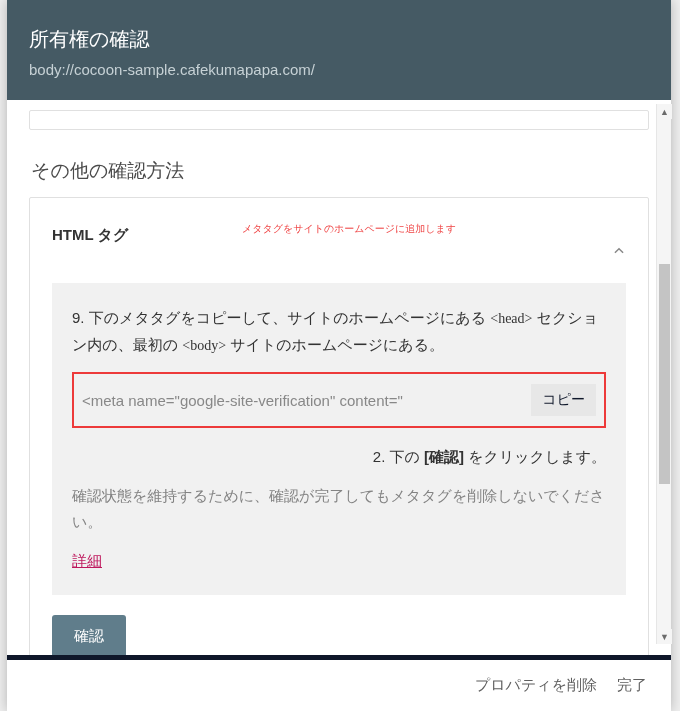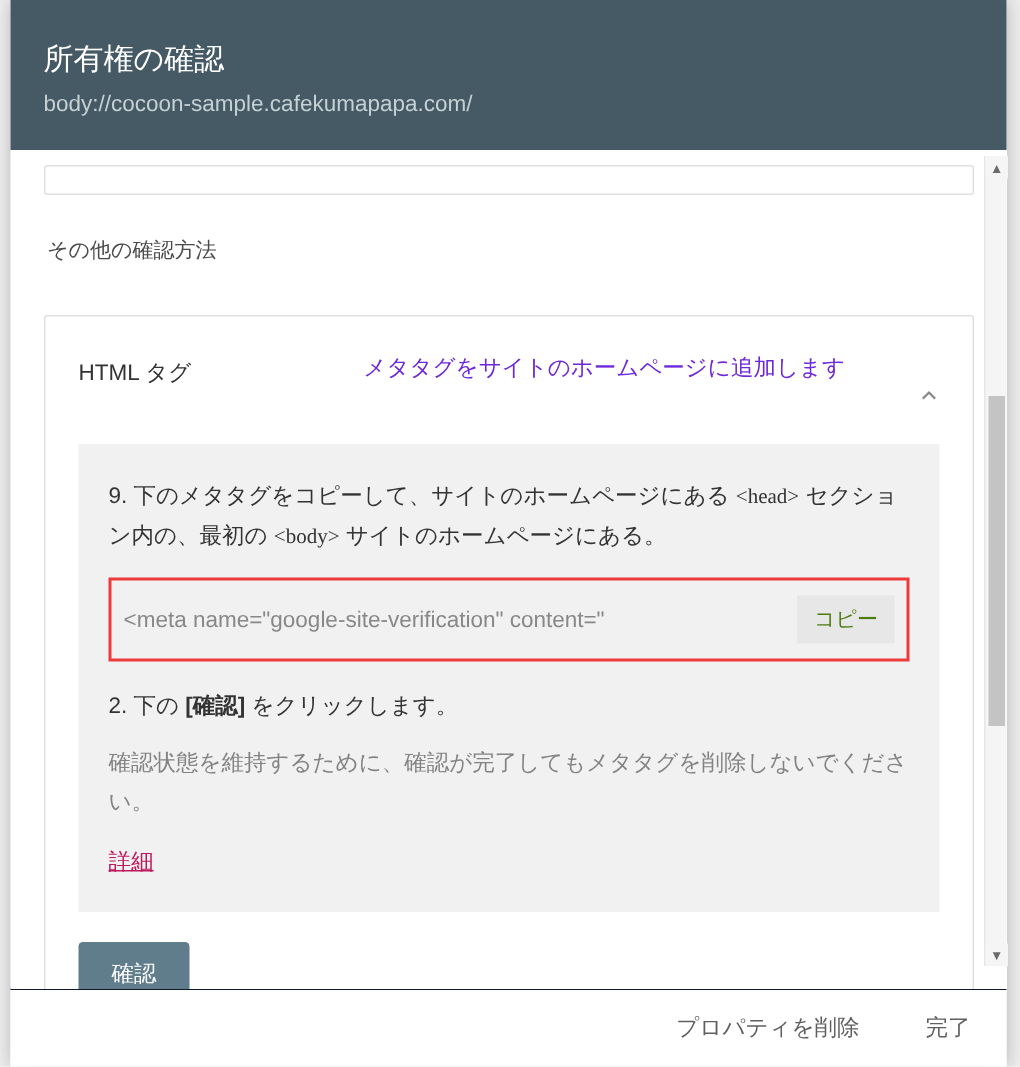--- a/index.html
+++ b/index.html
@@ -43,45 +43,46 @@
       padding: 10px 22px 4px 22px;
       position: relative;
     }
     .section-empty {
       border: 1px solid #e0e0e0;
       height: 20px;
       margin-bottom: 28px;
       border-radius: 2px;
     }
     .section-label {
-      font-size: 14px;
+      font-size: 19px;
       color: #4a4a4a;
-      margin-bottom: 34px;
+      margin-bottom: 13px;
       padding-left: 2px;
     }
     .panel {
       border: 1px solid #e0e0e0;
       border-radius: 2px;
       padding: 22px 22px 22px 22px;
       margin-bottom: 18px;
     }
     .panel-header {
       display: flex;
       align-items: flex-start;
       margin-bottom: 22px;
     }
     .panel-method {
       font-size: 15px;
       color: #333;
       width: 190px;
       padding-top: 6px;
+      font-weight: bold;
     }
     .panel-desc {
-      font-size: 15px;
-      color: #6d28d9;
+      font-size: 10px;
+      color: #ef4444;
       line-height: 1.7;
       flex: 1;
       padding-right: 10px;
     }
     .panel-toggle {
       color: #949494;
       font-size: 14px;
       padding-top: 24px;
       cursor: pointer;
       user-select: none;
@@ -114,27 +115,28 @@
       font-size: 15px;
       color: #888;
       white-space: nowrap;
       overflow: hidden;
     }
     .copy-btn {
       background: #e7e7e7;
       border: none;
       padding: 7px 11px;
       font-size: 14px;
-      color: #4d7c0f;
+      color: #0f172a;
       cursor: pointer;
     }
     .step2 {
       font-size: 15px;
       color: #333;
       margin-bottom: 16px;
+      text-align: right;
     }
     .step2 .bold { font-weight: bold; }
     .detail-note {
       font-size: 15px;
       color: #838383;
       line-height: 1.75;
       margin-bottom: 16px;
     }
     .detail-link {
       font-size: 15px;
@@ -150,26 +152,26 @@
     .confirm-btn {
       background: #607d8b;
       color: #fff;
       border: none;
       padding: 12px 22px;
       font-size: 15px;
       cursor: pointer;
       border-radius: 3px;
     }
     .footer {
-      border-top: 1px solid #0f172a;
+      border-top: 5px solid #0f172a;
       display: flex;
       justify-content: flex-end;
       align-items: center;
       padding: 16px 24px;
-      gap: 44px;
+      gap: 20px;
       background: #fff;
     }
     .footer-btn {
       background: none;
       border: none;
       font-size: 15px;
       color: #5f5f5f;
       cursor: pointer;
     }
     .scrollbar {

